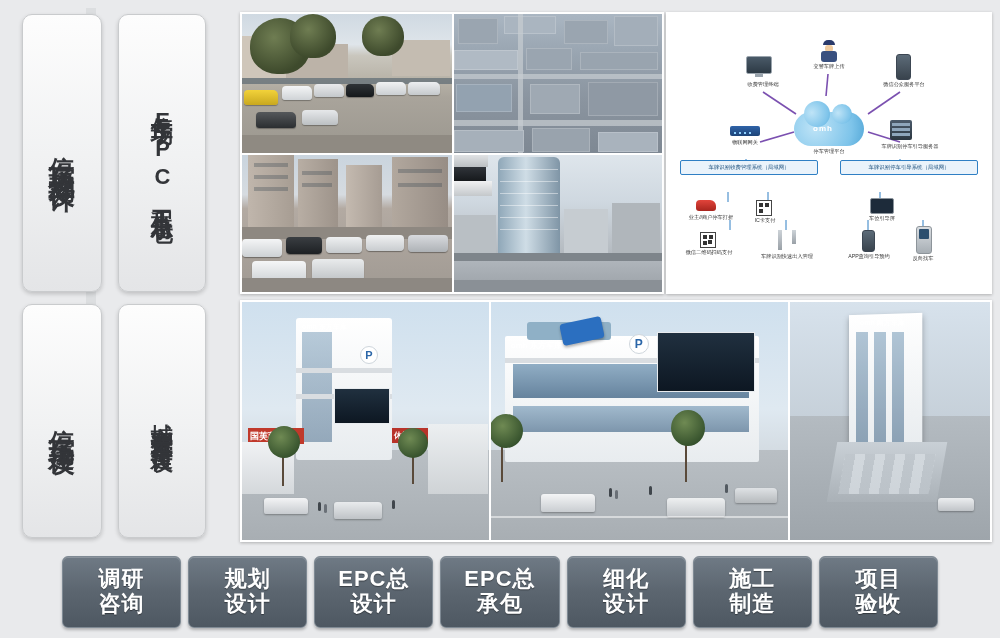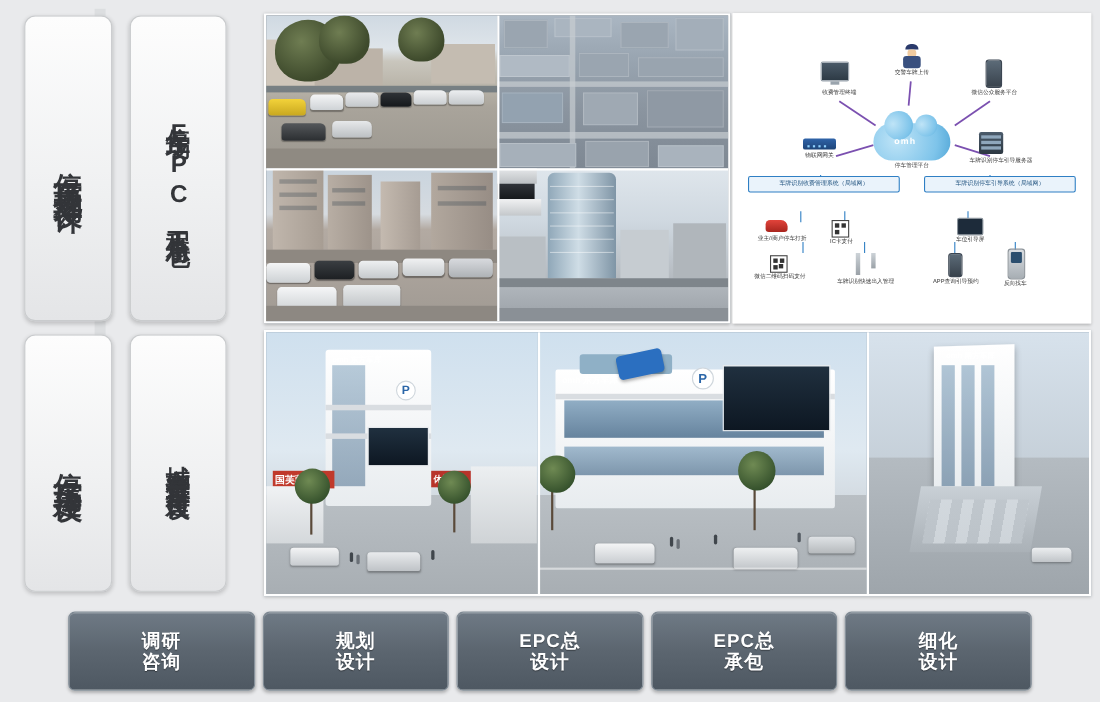--- a/index.html
+++ b/index.html
@@ -140,21 +140,21 @@
   .proc{
     flex:1;
     background:linear-gradient(180deg,#6f7a85 0%,#5c6670 48%,#4e5862 100%);
     border:1px solid #7f8a94;
     border-radius:6px;
     box-shadow:0 2px 3px rgba(0,0,0,.25), inset 0 1px 0 rgba(255,255,255,.2);
     display:flex;align-items:center;justify-content:center;
     text-align:center;
   }
   .proc span{
-    color:#fff;font-size:17px;font-weight:700;line-height:1.12;letter-spacing:1px;
+    color:#fff;font-size:22px;font-weight:700;line-height:1.12;letter-spacing:1px;
     text-shadow:0 1px 1px rgba(0,0,0,.4);
   }
   
   .connector{position:absolute;left:86px;top:8px;width:10px;height:530px;background:#dcdee0;}
 </style>
 </head>
 <body>
 
 <div class="page">
 
@@ -472,15 +472,21 @@
     </div>
     <div class="proc">
       <span><i style="font-style:normal">EPC总</i><br><i style="font-style:normal">设计</i></span>
     </div>
     <div class="proc">
       <span><i style="font-style:normal">EPC总</i><br><i style="font-style:normal">承包</i></span>
     </div>
     <div class="proc">
       <span><i style="font-style:normal">细化</i><br><i style="font-style:normal">设计</i></span>
     </div>
+    <div class="proc">
+      <span><i style="font-style:normal">施工</i><br><i style="font-style:normal">制造</i></span>
+    </div>
+    <div class="proc">
+      <span><i style="font-style:normal">项目</i><br><i style="font-style:normal">验收</i></span>
+    </div>
   </div>
 
 </div>
 
 </body></html>

